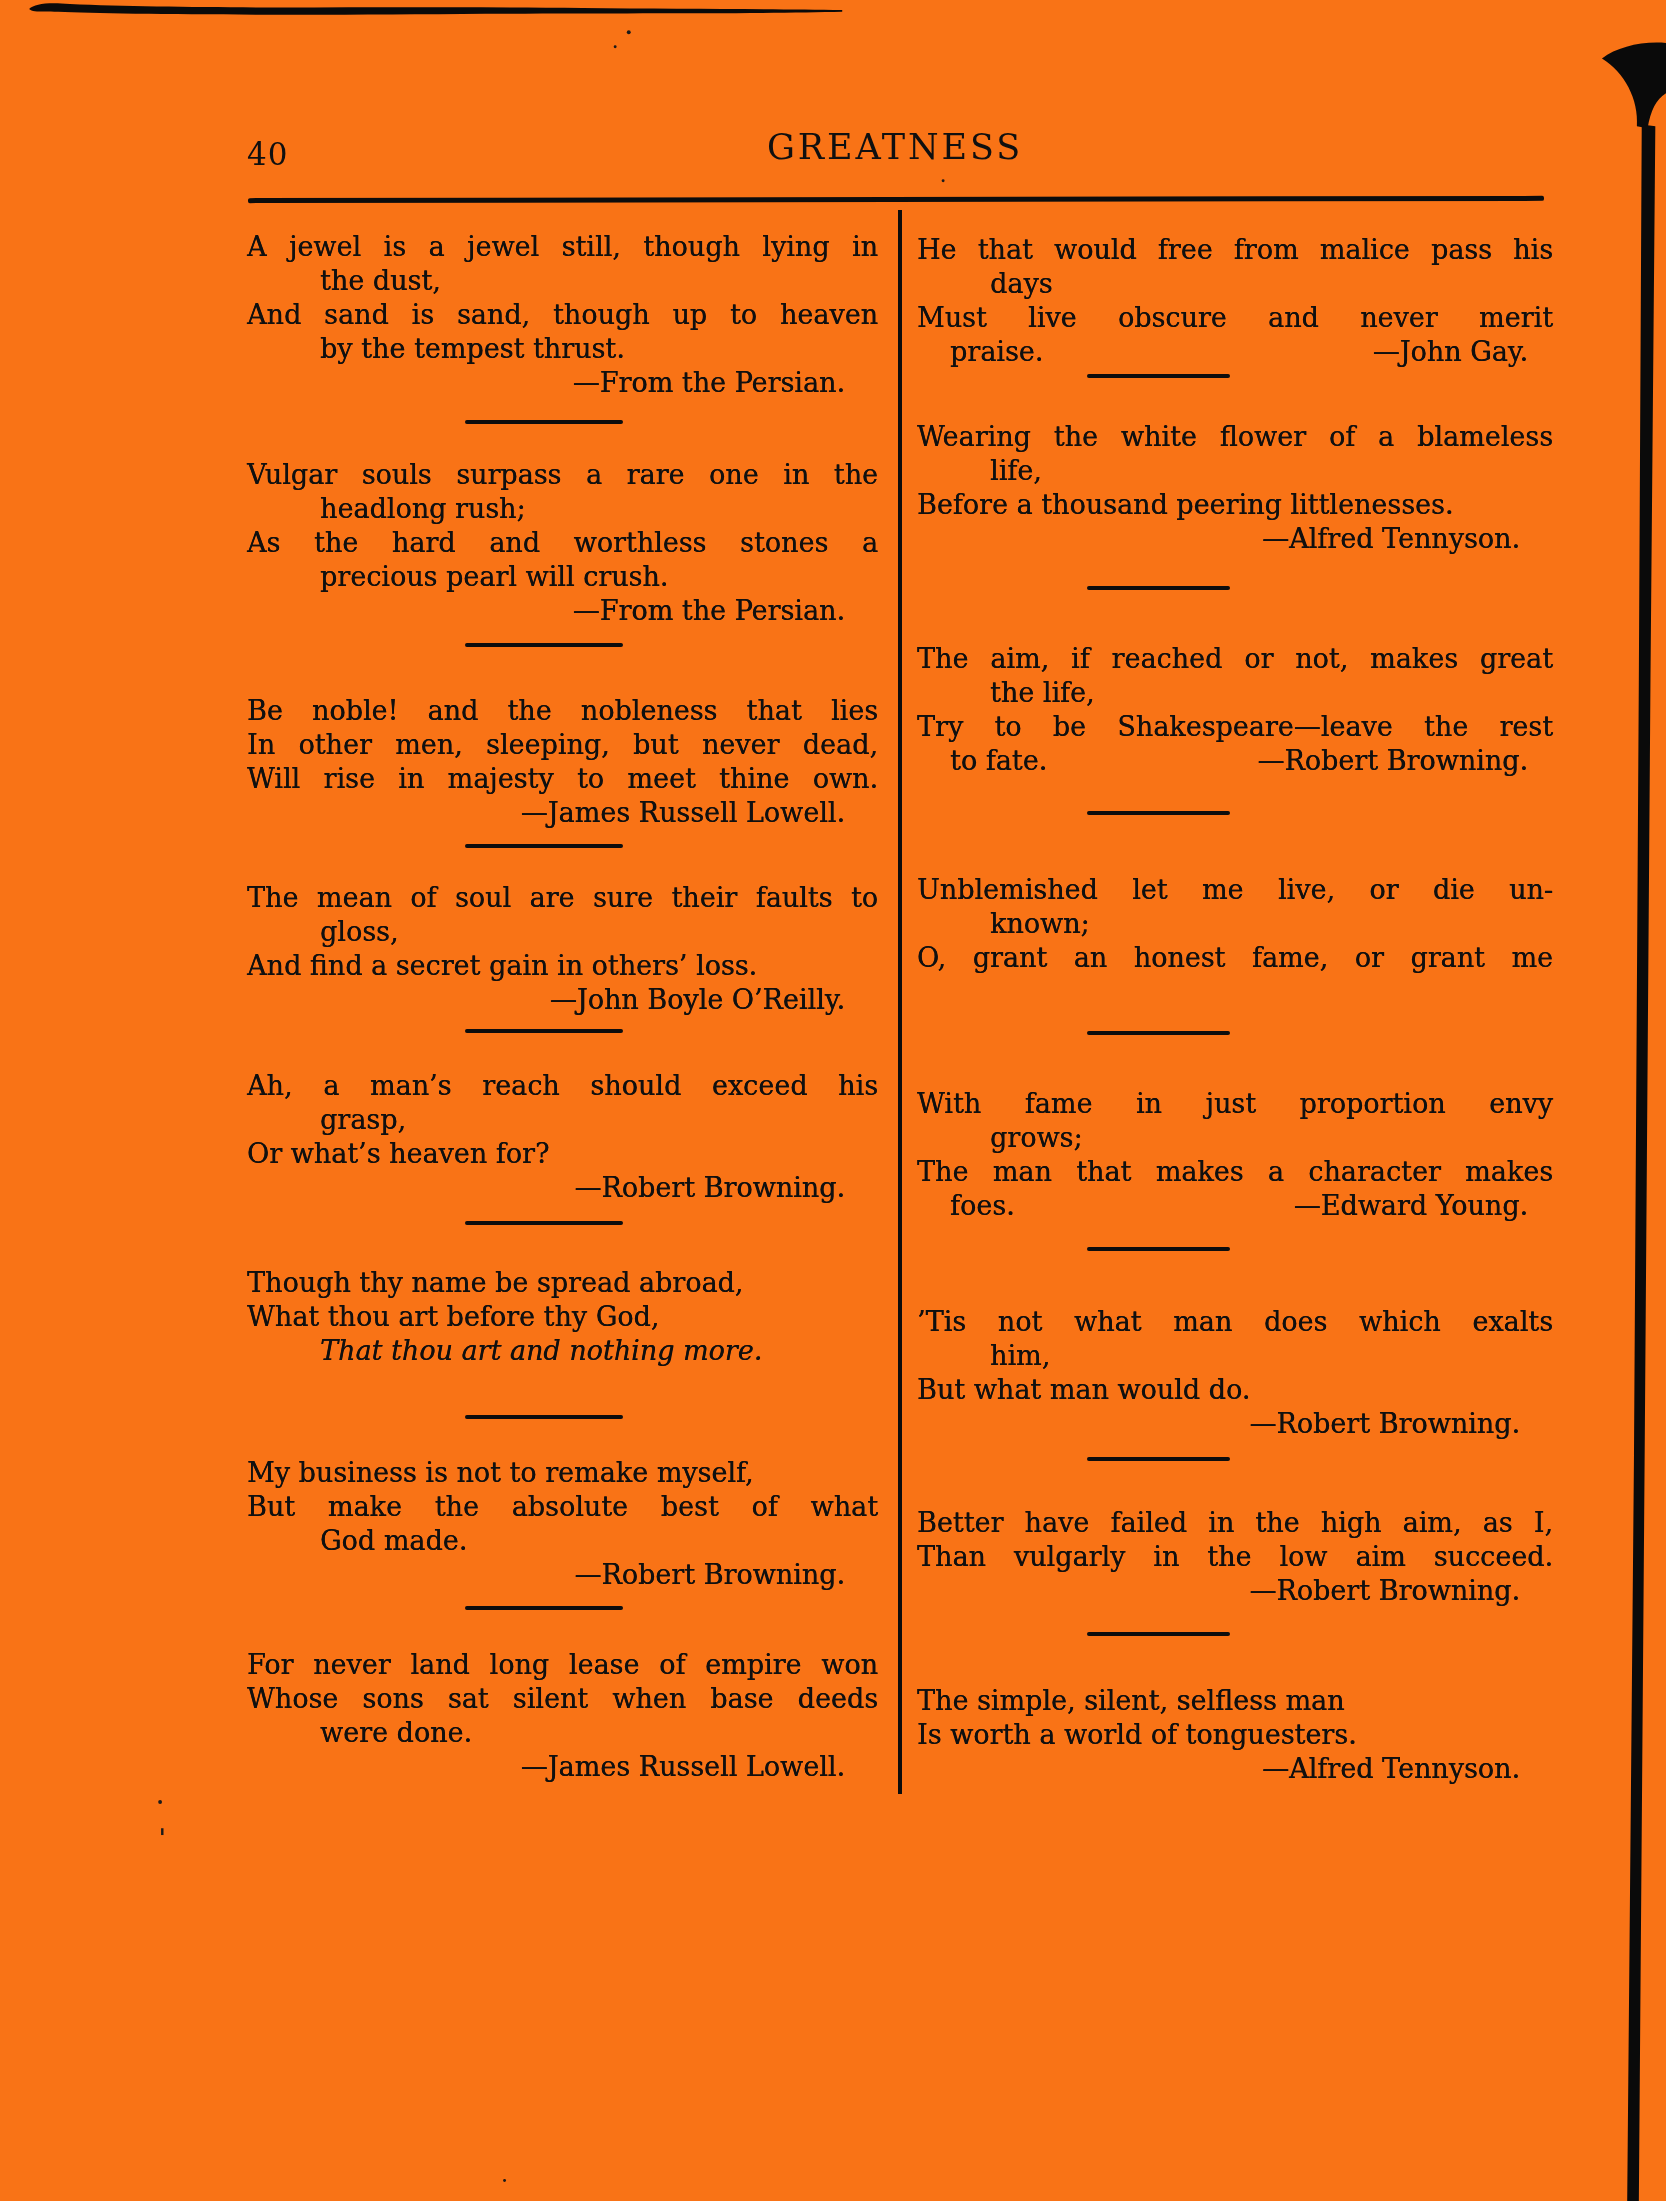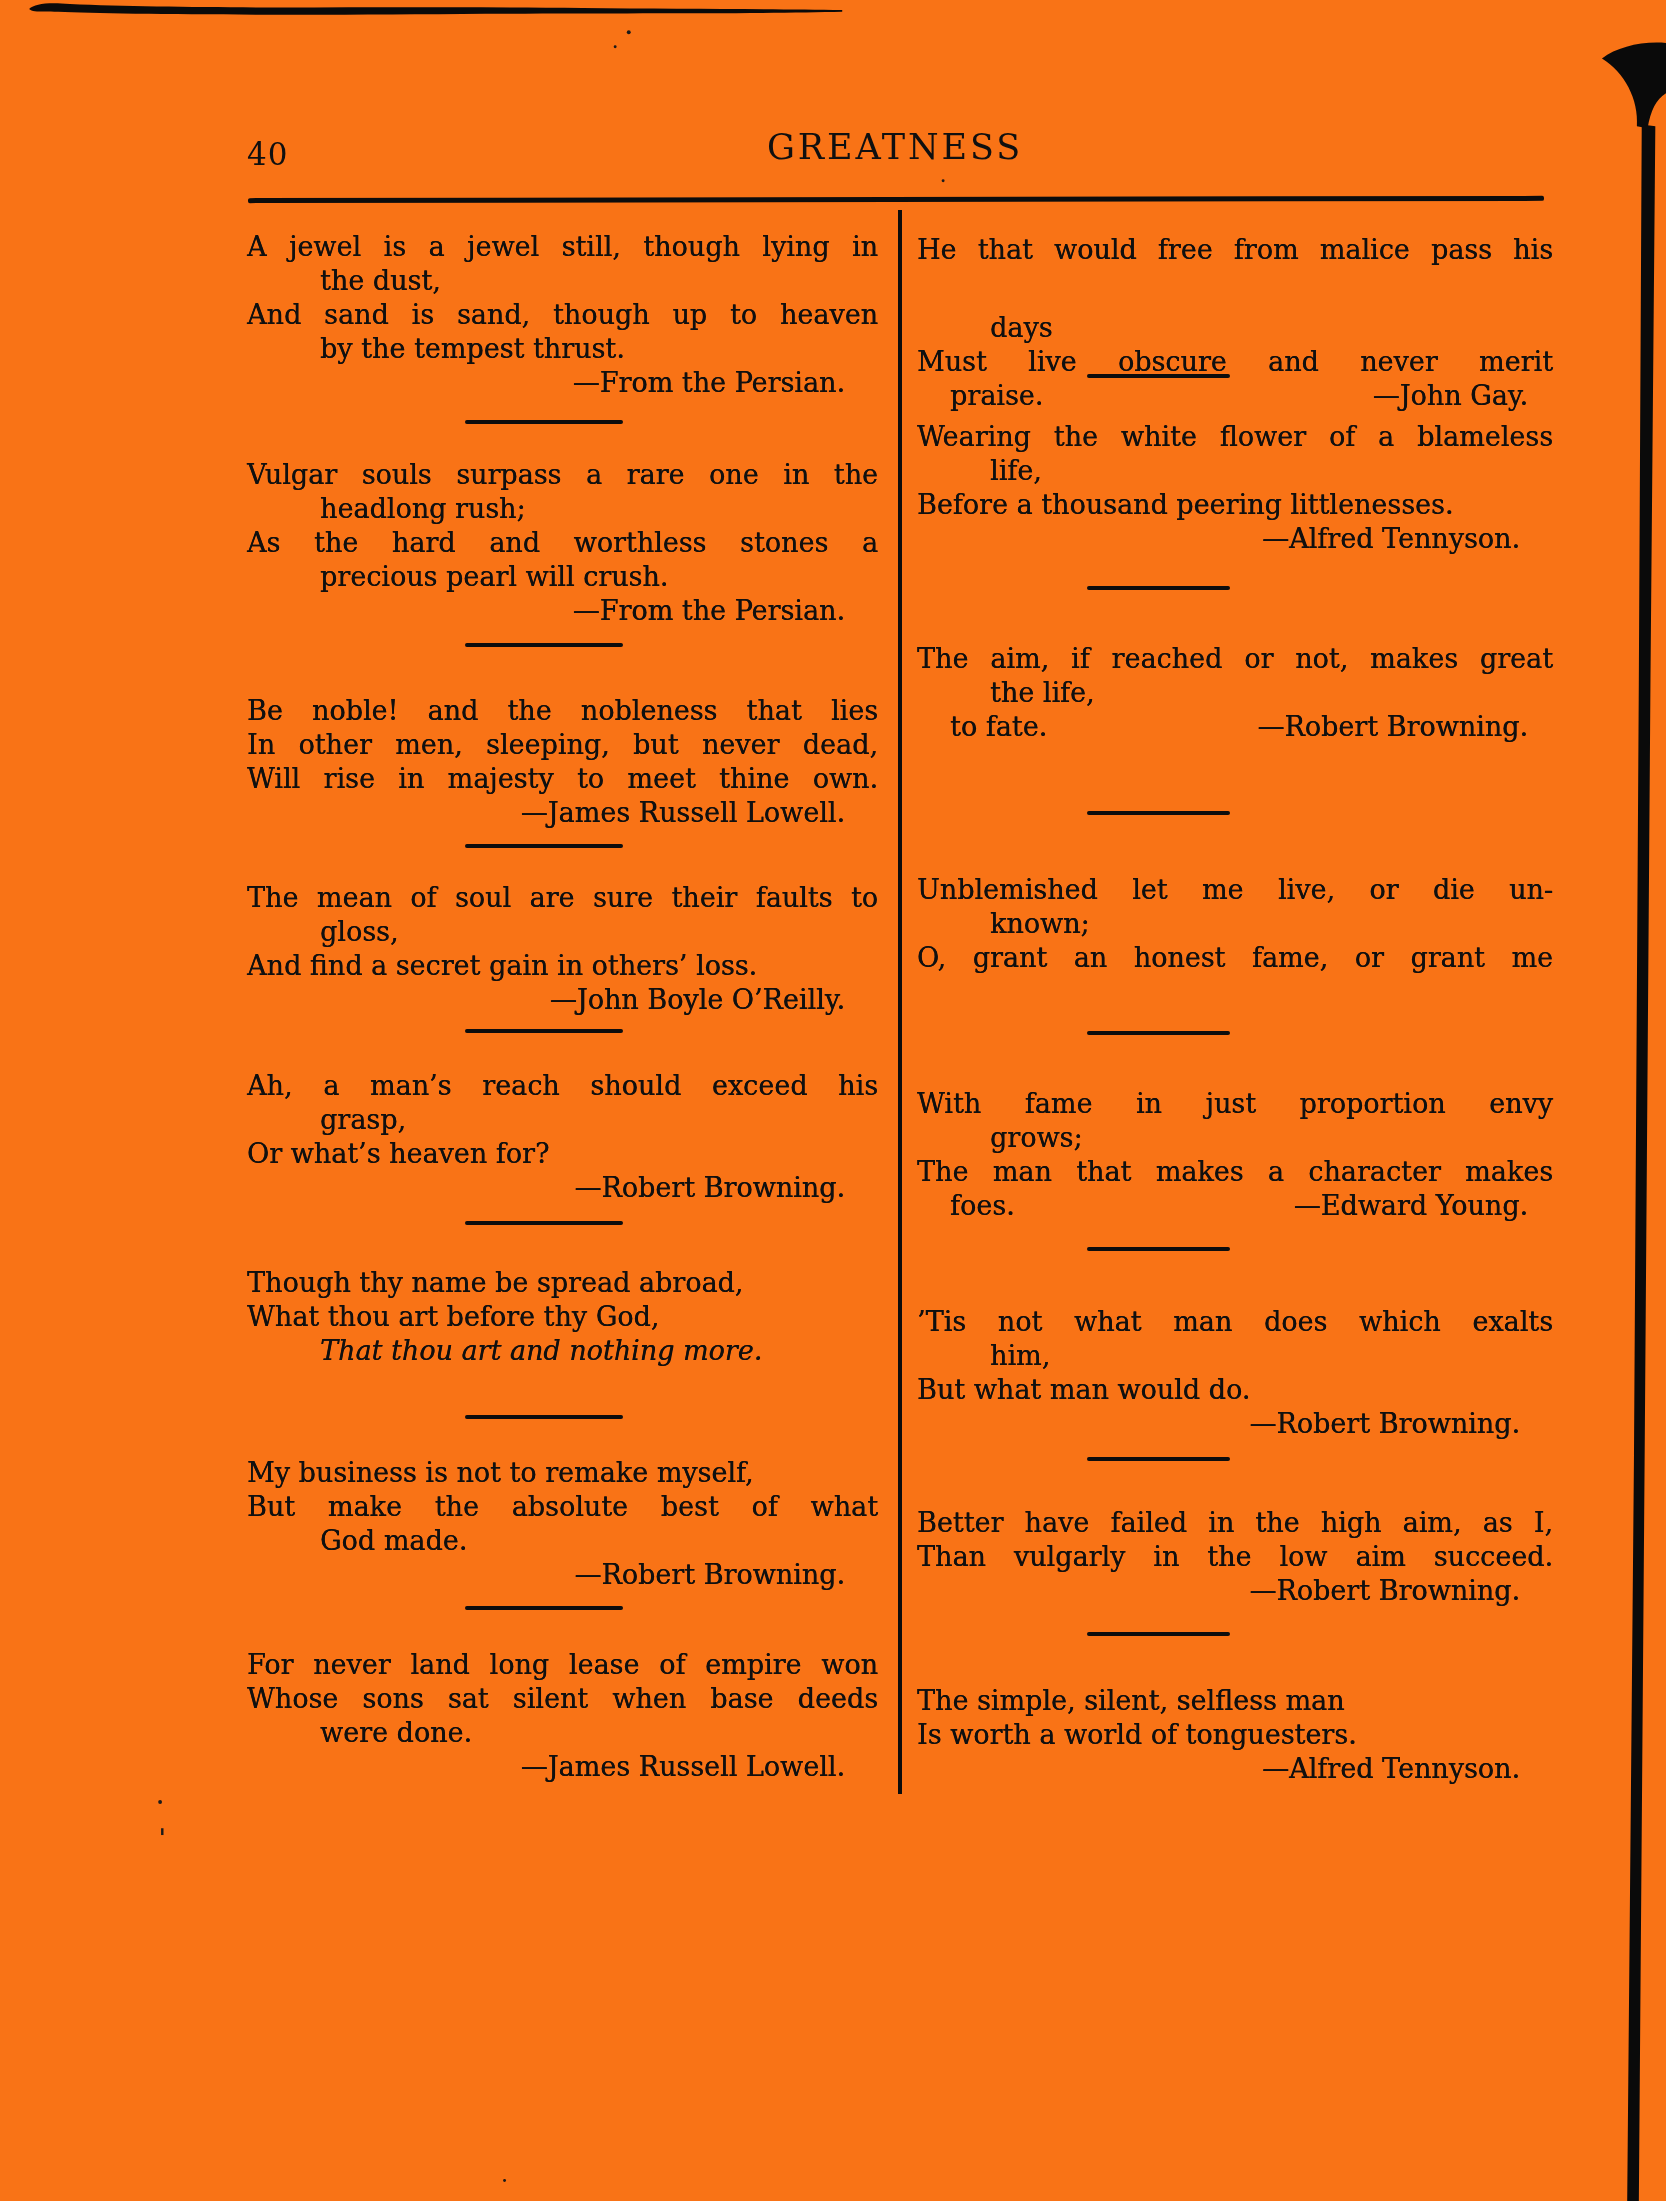--- a/index.html
+++ b/index.html
@@ -91,36 +91,37 @@
       <div class="sep" style="top: 643px;"></div>
       <div class="sep" style="top: 844px;"></div>
       <div class="sep" style="top: 1029px;"></div>
       <div class="sep" style="top: 1221px;"></div>
       <div class="sep" style="top: 1415px;"></div>
       <div class="sep" style="top: 1606px;"></div>
     </div>
   <div class="col col-right" id="col-right">
       <div class="quote" style="top: 233px;">
         <div class="line j" style="height: 34px;">He that would free from malice pass his</div>
-        <div class="line ind" style="height: 34px; margin-top: 44px;">days</div>
+        <div class="line ind" style="height: 34px;">days</div>
         <div class="line j" style="height: 34px;">Must live obscure and never merit</div>
         <div class="line inline" style="height: 34px;">
           <span>praise.</span>
           <span>—John Gay.</span>
         </div>
       </div>
       <div class="quote" style="top: 420px;">
         <div class="line j" style="height: 34px;">Wearing the white flower of a blameless</div>
         <div class="line ind" style="height: 34px;">life,</div>
         <div class="line" style="height: 34px;">Before a thousand peering littlenesses.</div>
         <div class="line attr" style="height: 34px;">—Alfred Tennyson.</div>
       </div>
       <div class="quote" style="top: 642px;">
         <div class="line j" style="height: 34px;">The aim, if reached or not, makes great</div>
         <div class="line ind" style="height: 34px;">the life,</div>
+        <div class="line j" style="height: 34px;">Try to be Shakespeare—leave the rest</div>
         <div class="line inline" style="height: 34px;">
           <span>to fate.</span>
           <span>—Robert Browning.</span>
         </div>
       </div>
       <div class="quote" style="top: 873px;">
         <div class="line j" style="height: 34px;">Unblemished let me live, or die un-</div>
         <div class="line ind" style="height: 34px;">known;</div>
         <div class="line j" style="height: 34px;">O, grant an honest fame, or grant me</div>
       </div>

